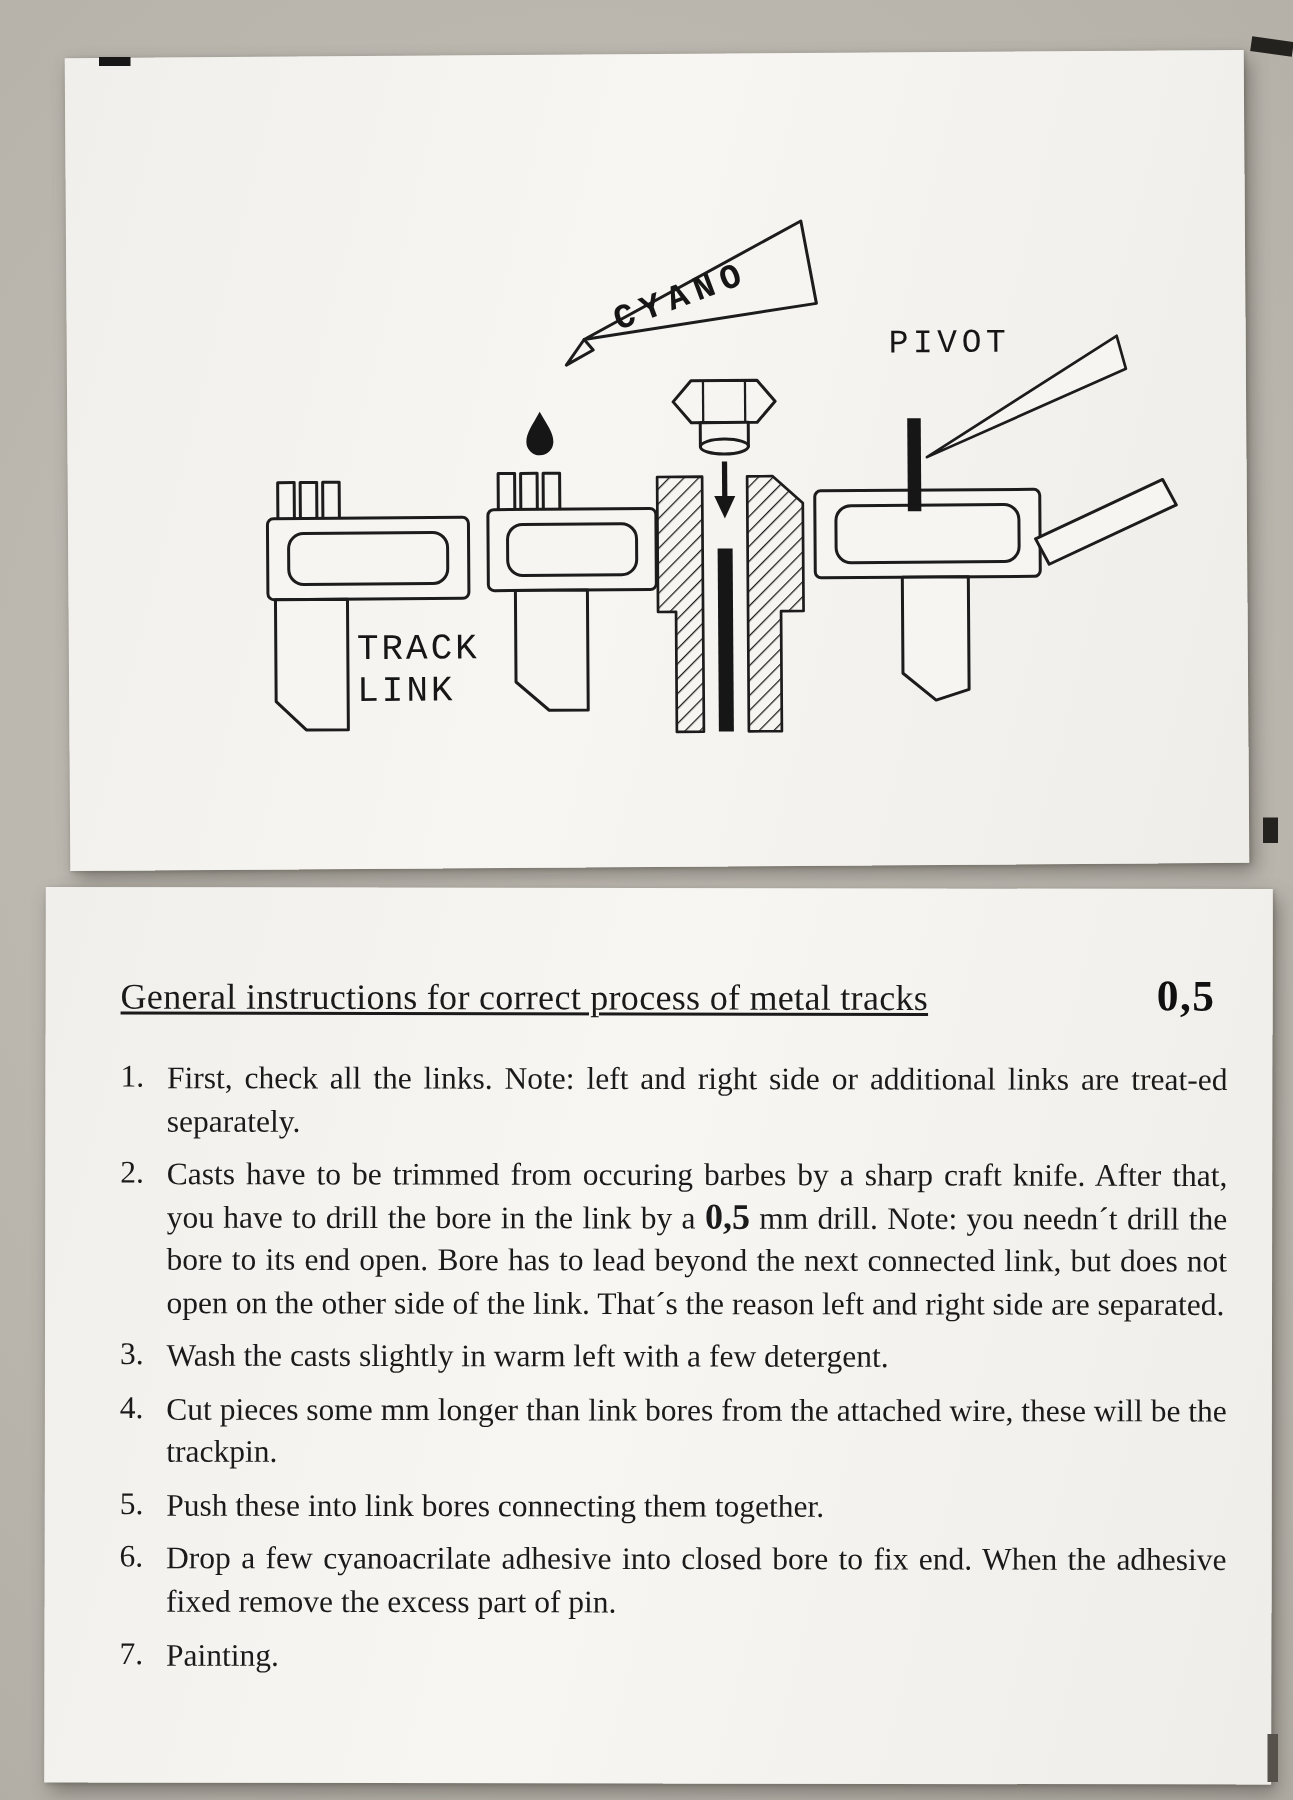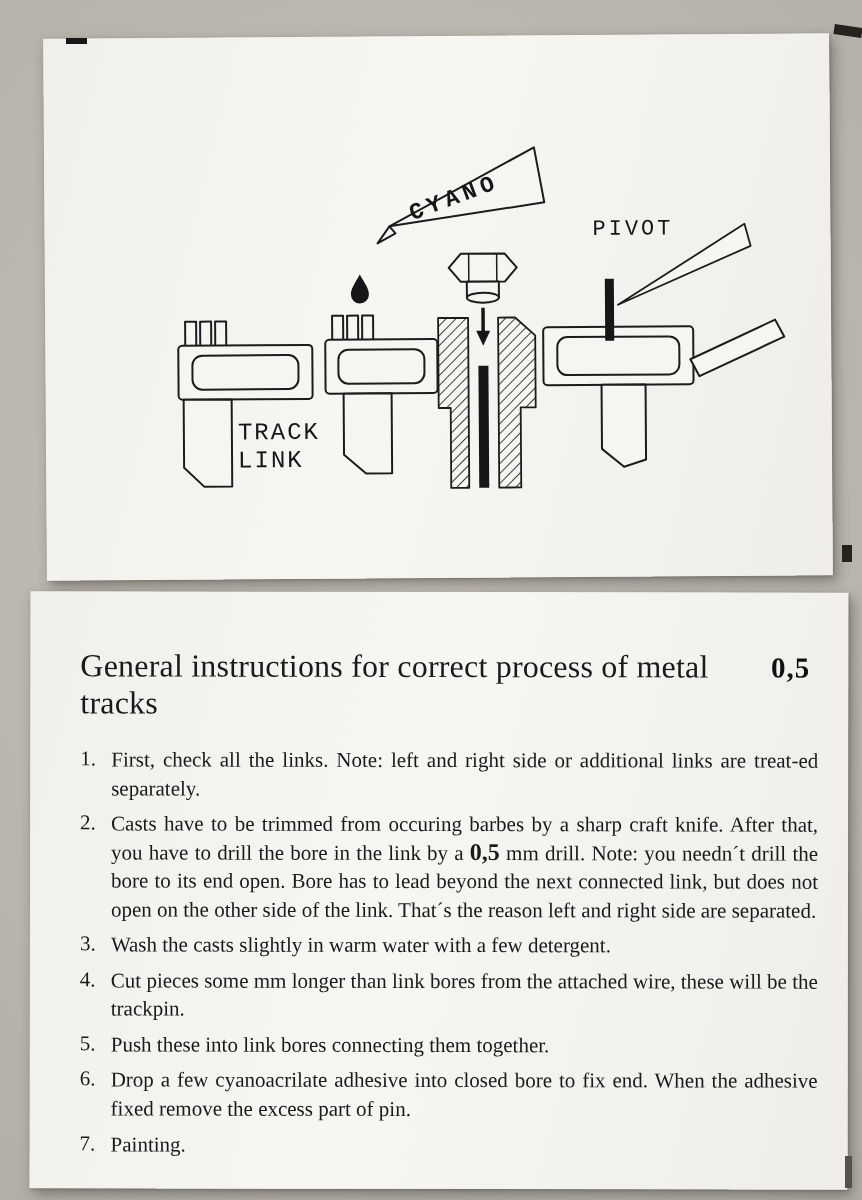--- a/index.html
+++ b/index.html
@@ -11,21 +11,21 @@
   .paper {
     position:absolute;
     background: linear-gradient(104deg, #f0efec 0%, #f7f6f3 45%, #eeede9 100%);
     box-shadow: 4px 6px 13px rgba(60,56,48,0.45), 1px 1px 3px rgba(60,56,48,0.3);
   }
   .paper-top  { left:45px; top:36px;  width:786px; height:542px; transform:rotate(-0.4deg); }
   .paper-bottom { left:30px; top:592px; width:818px; height:597px; transform:rotate(0.1deg); box-sizing:border-box; }
   .diagram { position:absolute; left:0; top:0; width:100%; height:100%; }
 
   .sheet-header { display:flex; justify-content:space-between; align-items:baseline; padding:56px 30px 0 50px; }
-  .sheet-title { font-size:32px; color:#1a1a1a; letter-spacing:0.2px; }
+  .sheet-title { font-size:24px; color:#1a1a1a; letter-spacing:0.2px;text-decoration:underline; }
   .drill-size  { font-size:29px; font-weight:bold; color:#101010; letter-spacing:1px; padding-right:8px; }
 
   .list { padding:24px 30px 0 50px; }
   .li { display:flex; margin-bottom:7px; color:#1a1a1a; }
   .li-num { flex:0 0 31px; font-size:21px; padding-top:1px; }
   .li-text { flex:1; font-size:21px; line-height:1.36; text-align:justify; }
   .seg-bold { font-weight:bold; font-size:24px; line-height:1; }
 
   .mark { position:absolute; }
   #mark1 { left:66px;  top:38px;   width:21px; height:6px;  background:#171717; }
@@ -119,21 +119,21 @@
         <div class="li">
           <span class="li-num">1.</span>
           <span class="li-text"><span>First, check all the links. Note: left and right side or additional links are treat-ed separately.</span></span>
         </div>
         <div class="li">
           <span class="li-num">2.</span>
           <span class="li-text"><span>Casts have to be trimmed from occuring barbes by a sharp craft knife. After that, you have to drill the bore in the link by a </span><span class="seg-bold">0,5</span><span> mm drill. Note: you needn´t drill the bore to its end open. Bore has to lead beyond the next connected link, but does not open on the other side of the link. That´s the reason left and right side are separated.</span></span>
         </div>
         <div class="li">
           <span class="li-num">3.</span>
-          <span class="li-text"><span>Wash the casts slightly in warm water with a few detergent.</span></span>
+          <span class="li-text"><span>Wash the casts slightly in warm left with a few detergent.</span></span>
         </div>
         <div class="li">
           <span class="li-num">4.</span>
           <span class="li-text"><span>Cut pieces some mm longer than link bores from the attached wire, these will be the trackpin.</span></span>
         </div>
         <div class="li">
           <span class="li-num">5.</span>
           <span class="li-text"><span>Push these into link bores connecting them together.</span></span>
         </div>
         <div class="li">

